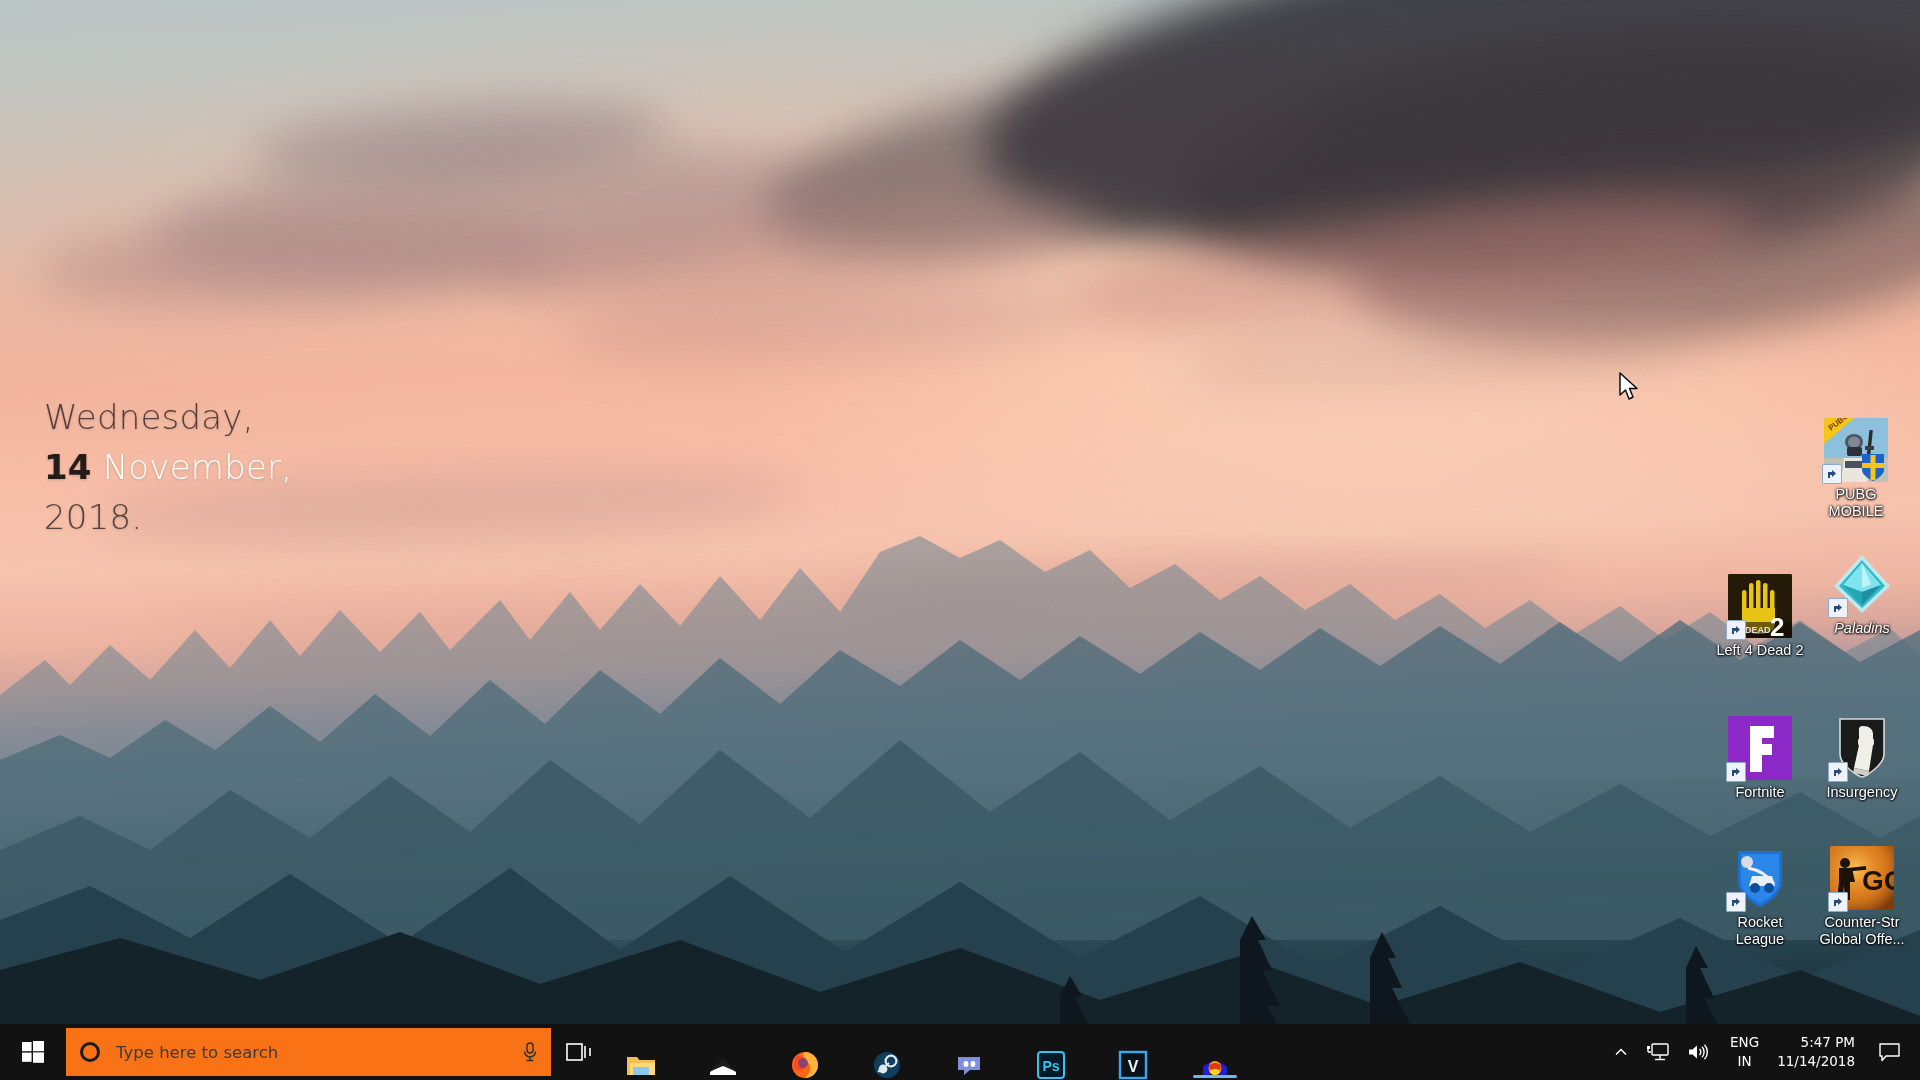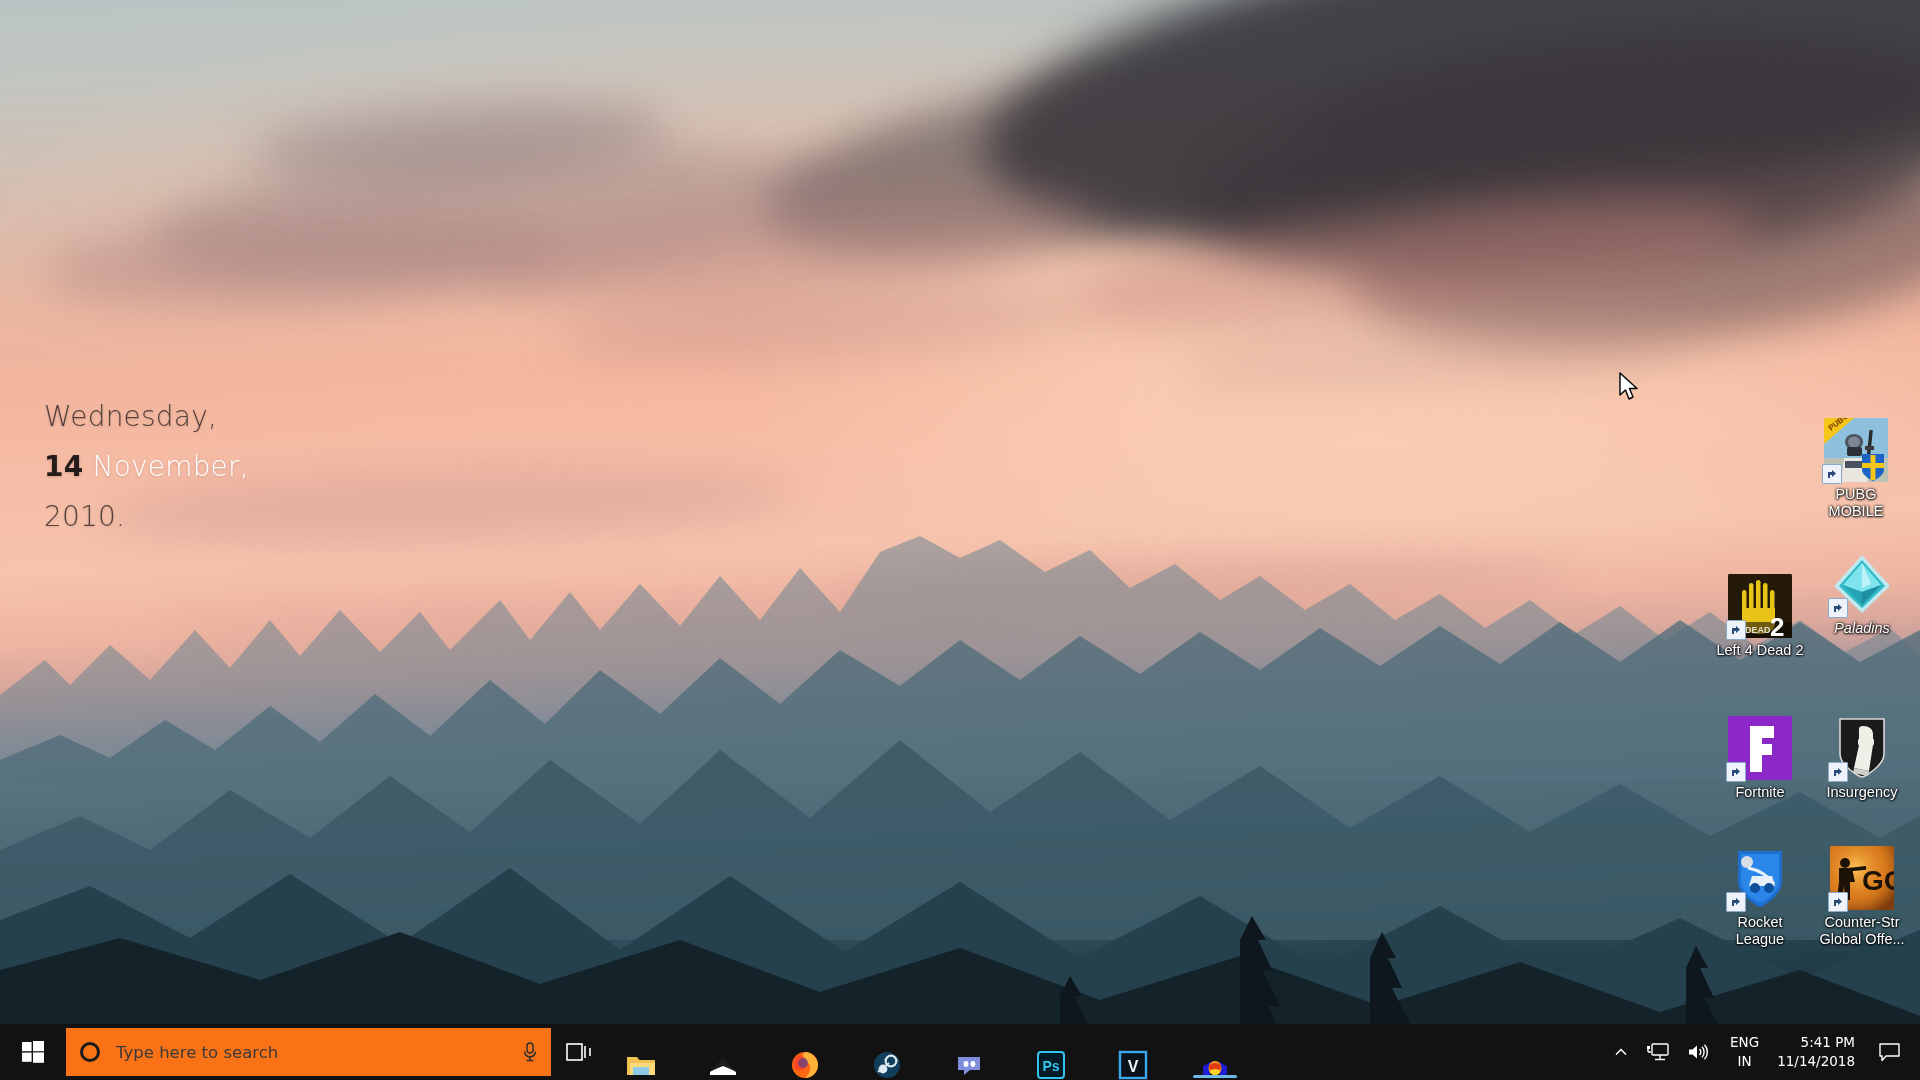--- a/index.html
+++ b/index.html
@@ -63,21 +63,21 @@
   #ridge2 { bottom:230px; height:340px; }
   #ridge3 { bottom:140px; height:360px; }
   #ridge4 { bottom:0;     height:380px; }
   #ridge5 { bottom:0;     height:260px; }
   .ridge svg { display:block; width:100%; height:100%; }
 
   
   #date-widget {
     position:absolute; left:44px; top:392px;
     font-family:"DejaVu Sans", sans-serif;
-    font-size:28px; line-height:50px; font-weight:300;
+    font-size:34px; line-height:50px; font-weight:300;
     letter-spacing:.2px;
     text-shadow:0 1px 3px rgba(0,0,0,.18);
   }
   #date-widget .muted { color:#3a2b2b; opacity:.85; }
   #date-widget .bold  { color:#241b1b; font-weight:700; }
   #date-widget .light { color:#ffffff;margin-top:36px; }
 
   
   .dicon {
     position:absolute; width:100px; text-align:center;
@@ -224,21 +224,21 @@
 
   <div id="date-widget">
     <div>
       <span class="muted">Wednesday,</span>
     </div>
     <div>
       <span class="bold">14</span>
       <span class="light">November,</span>
     </div>
     <div>
-      <span class="muted">2010.</span>
+      <span class="muted">2018.</span>
     </div>
   </div>
 
   <div class="dicon" id="icon-pubg" style="left:1806px; top:418px;">
     <div class="art">
       <div class="glyph art-pubg">
         <svg viewBox="0 0 64 64" width="64" height="64">
           <rect x="0" y="0" width="64" height="42" fill="#8cc0dc"></rect>
           <rect x="0" y="40" width="64" height="24" fill="#bcc3b4"></rect>
 
@@ -580,21 +580,21 @@
           </svg>
         </span>
       </div>
 
       <div id="lang-block">
         <div>ENG</div>
         <div>IN</div>
       </div>
 
       <div id="clock-block">
-        <div>5:41 PM</div>
+        <div>5:47 PM</div>
         <div>11/14/2018</div>
       </div>
 
       <div class="tray-btn" id="action-center">
         <span>
           <svg width="21" height="19" viewBox="0 0 21 19">
             <path d="M1,1 L20,1 L20,13 L7,13 L3,17.5 L3,13 L1,13 Z" fill="none" stroke="#ffffff" stroke-width="1.4" stroke-linejoin="round"></path>
           </svg>
         </span>
       </div>

